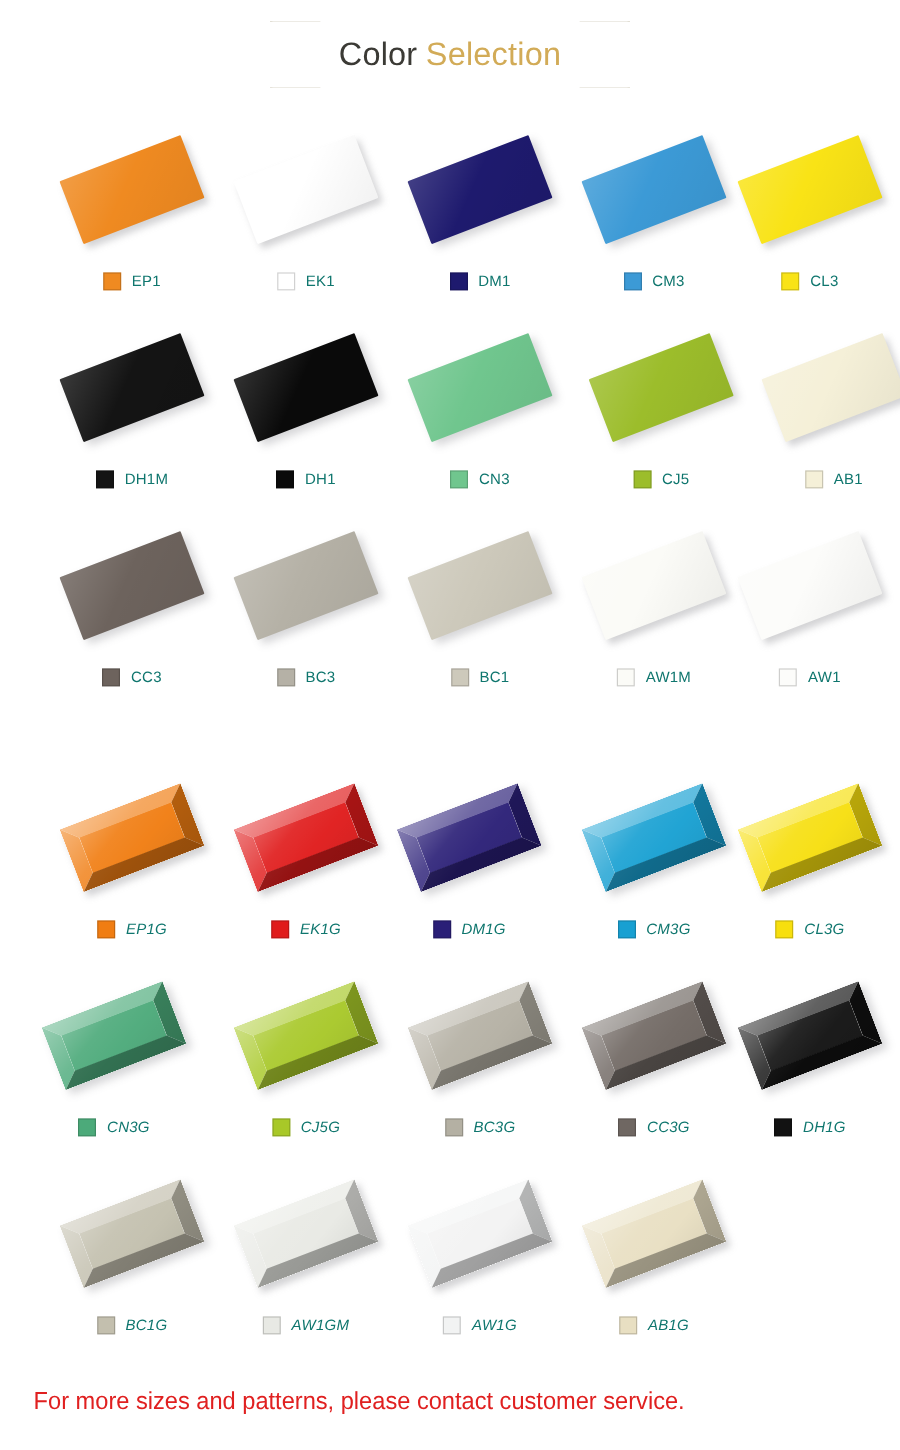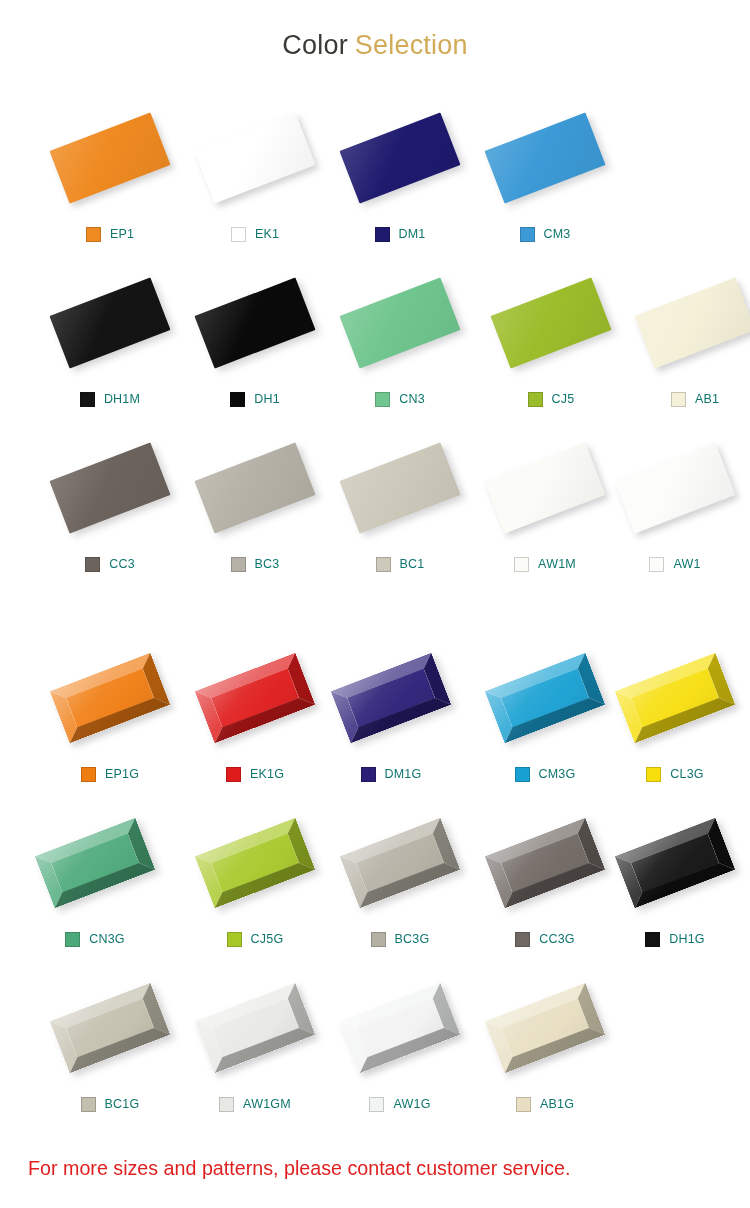--- a/index.html
+++ b/index.html
@@ -55,21 +55,21 @@
     white-space: nowrap;
     background: #ffffff;
     z-index: 2;
   }
   .title-a { color: #3b3a35; padding-right: 7px; }
   .title-b { color: #d2ab57; }
 
   
   .section { position: absolute; left: 0; width: 750px; }
   #section-flat  { top: 92px;  height: 478px; }
-  #section-bevel { top: 632px; height: 508px; }
+  #section-bevel { top: 632px; height: 508px; font-style: italic; }
 
   .row {
     position: relative;
     width: 750px;
     height: 165px;
   }
   .cell {
     position: absolute;
     top: 0;
     width: 150px;
@@ -224,20 +224,31 @@
         <div class="tile-stage">
           <div class="tile-wrap">
             <div class="tile-face" style="background: rgb(60, 154, 214);"></div>
           </div>
         </div>
         <div class="label">
           <span class="swatch" style="background: rgb(60, 154, 214);"></span>
           <span class="code">CM3</span>
         </div>
       </div>
+      <div class="cell flat pale" style="left: 600px;">
+        <div class="tile-stage">
+          <div class="tile-wrap">
+            <div class="tile-face" style="background: rgb(249, 227, 22);"></div>
+          </div>
+        </div>
+        <div class="label">
+          <span class="swatch" style="background: rgb(249, 227, 22);"></span>
+          <span class="code">CL3</span>
+        </div>
+      </div>
     </div>
     <div class="row">
       <div class="cell flat" style="left: 35px;">
         <div class="tile-stage">
           <div class="tile-wrap">
             <div class="tile-face" style="background: rgb(20, 20, 20);"></div>
           </div>
         </div>
         <div class="label">
           <span class="swatch" style="background: rgb(20, 20, 20);"></span>

